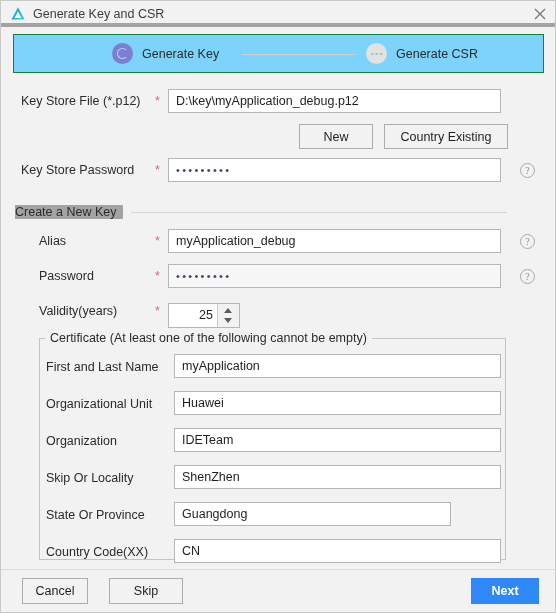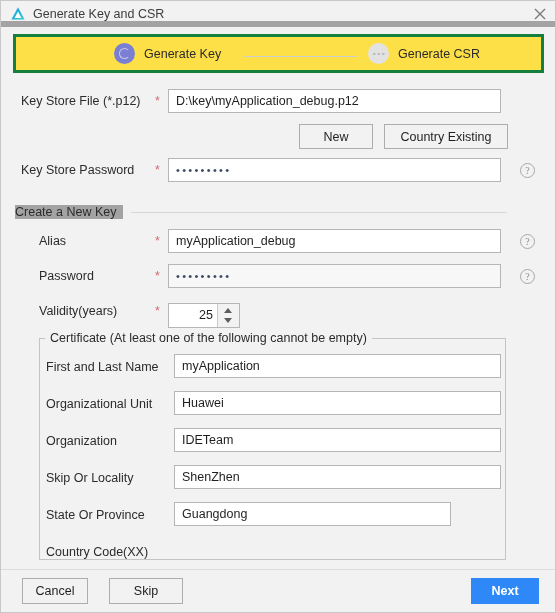--- a/index.html
+++ b/index.html
@@ -25,21 +25,21 @@
     box-sizing: border-box;
   }
 
   
   #titlebar {
     position: absolute;
     left: 0; top: 0;
     width: 100%;
     height: 26px;
     background: #f2f2f2;
-    border-bottom: 6px solid #a3a3a3;
+    border-bottom: 4px solid #a3a3a3;
     box-sizing: border-box;
   }
   #app-icon {
     position: absolute;
     left: 9px; top: 5px;
     width: 16px; height: 16px;
   }
   #title-text {
     position: absolute;
     left: 32px; top: 5px;
@@ -54,22 +54,22 @@
     width: 22px; height: 20px;
     cursor: pointer;
   }
   #close-btn svg { display:block; margin: 4px auto; }
 
   
   #stepper {
     position: absolute;
     left: 12px; top: 33px;
     width: 531px; height: 39px;
-    border: 3px solid #15803d;
-    background: #fde047;
+    border: 1px solid #15803d;
+    background: #7dd3fc;
     box-sizing: border-box;
   }
   .step {
     position: absolute;
     top: 0; height: 100%;
     display: flex;
     align-items: center;
     white-space: nowrap;
   }
   #step-1 { left: 98px; }
@@ -352,20 +352,21 @@
   <span class="field-label" style="left:45px; top:433px;">Organization</span>
   <input class="txt" style="left: 173px; top: 427px; width: 327px;" type="text" value="IDETeam">
 
   <span class="field-label" style="left:45px; top:470px;">Skip Or Locality</span>
   <input class="txt" style="left: 173px; top: 464px; width: 327px;" type="text" value="ShenZhen">
 
   <span class="field-label" style="left:45px; top:507px;">State Or Province</span>
   <input class="txt" style="left: 173px; top: 501px; width: 277px;" type="text" value="Guangdong">
 
   <span class="field-label" style="left:45px; top:544px;">Country Code(XX)</span>
+  <input class="txt" style="left: 173px; top: 538px; width: 327px;" type="text" value="CN">
 
   <div id="footer">
     <button class="btn" id="btn-cancel">Cancel</button>
     <button class="btn" id="btn-skip">Skip</button>
     <button class="btn" id="btn-next">Next</button>
   </div>
 
 </div>
 
 </body></html>

